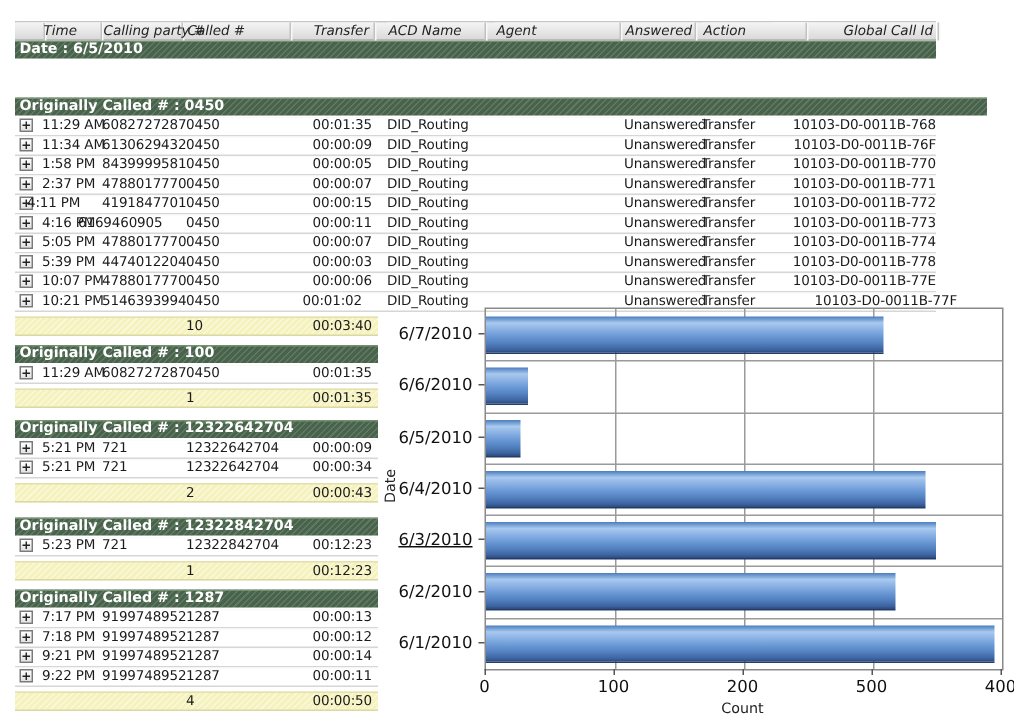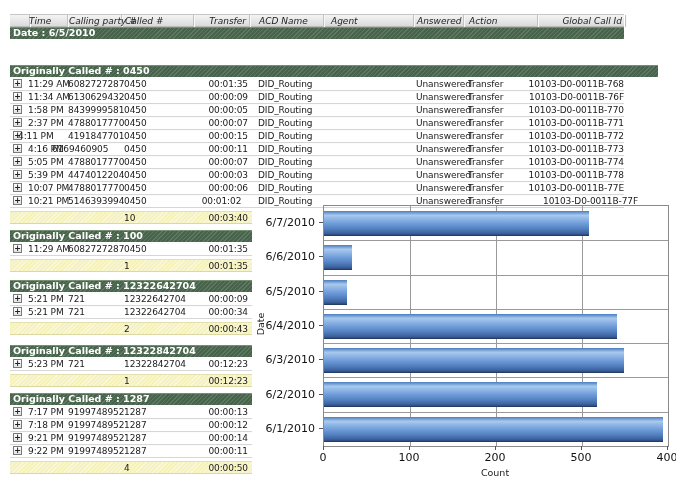--- a/index.html
+++ b/index.html
@@ -283,21 +283,21 @@
       </div>
     <div>
         <div class="ycat" style="top: 21px;">6/7/2010</div>
         <div class="ytick" style="top: 27px;"></div>
         <div class="ycat" style="top: 55px;">6/6/2010</div>
         <div class="ytick" style="top: 61px;"></div>
         <div class="ycat" style="top: 90px;">6/5/2010</div>
         <div class="ytick" style="top: 96px;"></div>
         <div class="ycat" style="top: 124px;">6/4/2010</div>
         <div class="ytick" style="top: 130px;"></div>
-        <div class="ycat" style="top: 158px;">6/3/2010</div>
+        <div class="ycat" style="top: 158px; text-decoration: underline;">6/3/2010</div>
         <div class="ytick" style="top: 164px;"></div>
         <div class="ycat" style="top: 193px;">6/2/2010</div>
         <div class="ytick" style="top: 199px;"></div>
         <div class="ycat" style="top: 227px;">6/1/2010</div>
         <div class="ytick" style="top: 233px;"></div>
         <div class="xtick" style="left: 70px;"></div>
         <div class="xlab" style="left: 50px;">0</div>
         <div class="xtick" style="left: 156px;"></div>
         <div class="xlab" style="left: 136px;">100</div>
         <div class="xtick" style="left: 242px;"></div>

